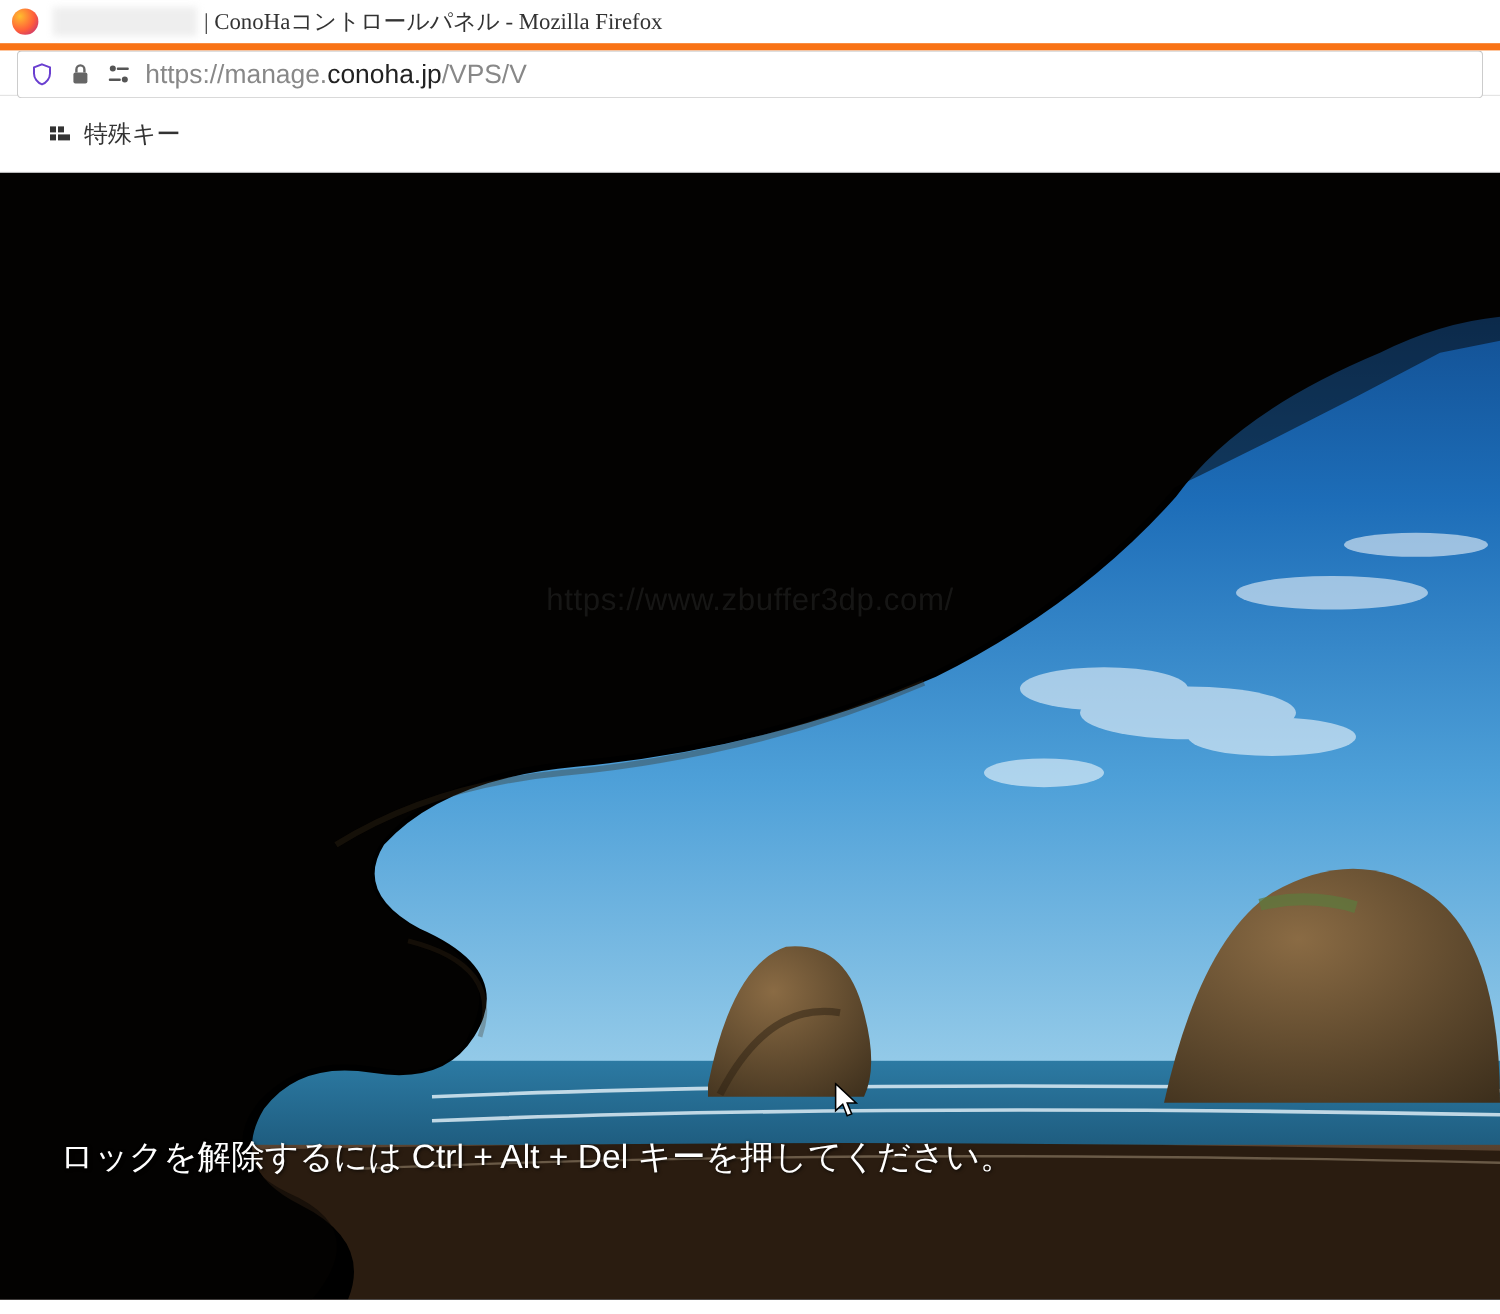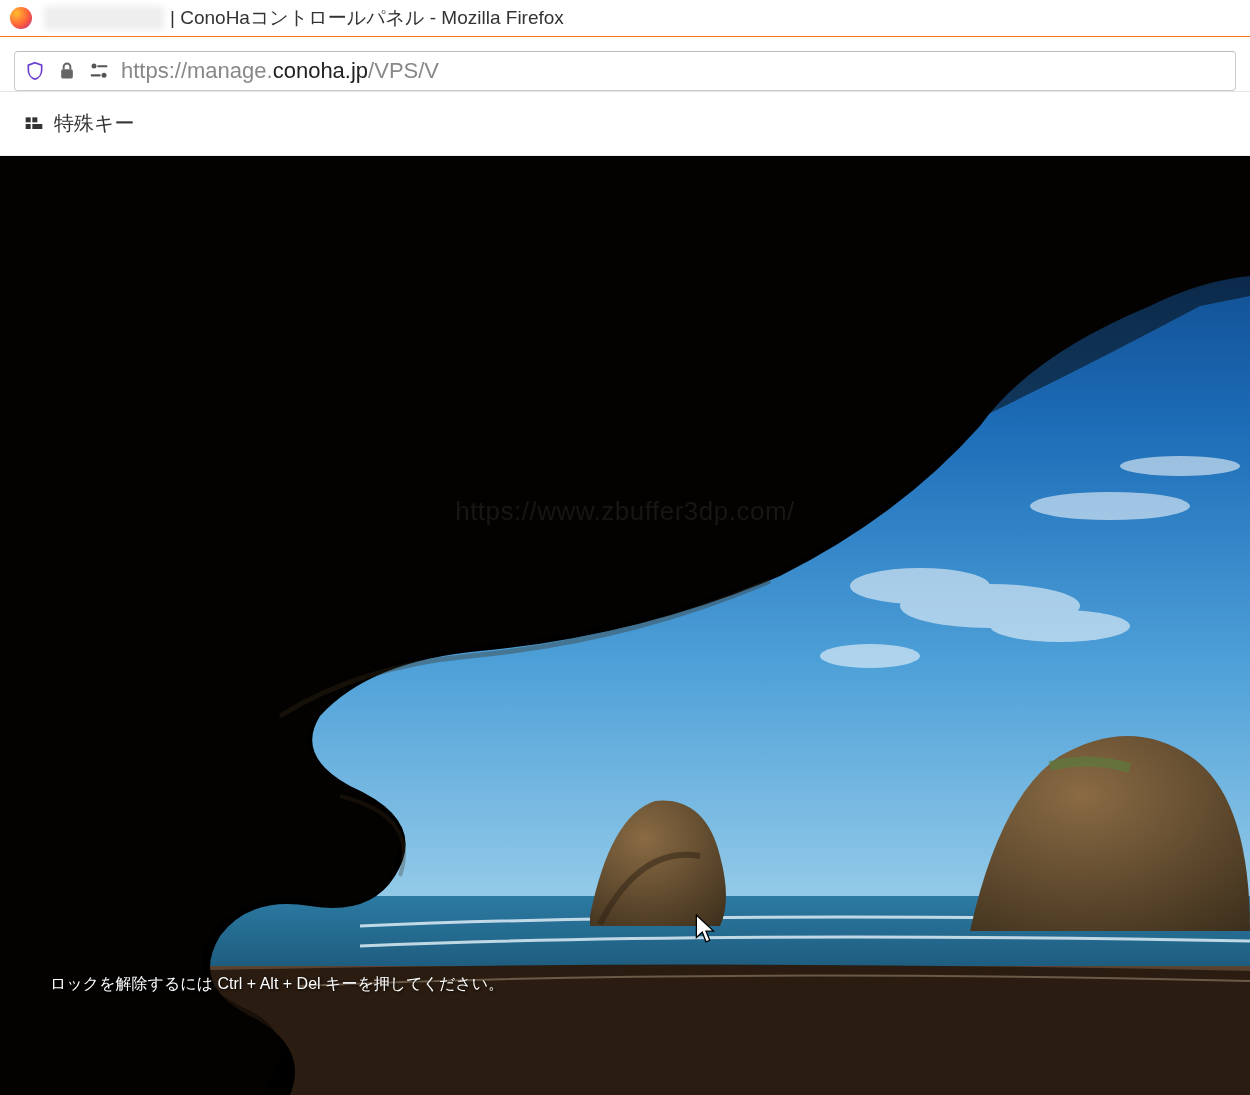--- a/index.html
+++ b/index.html
@@ -26,35 +26,36 @@
     .firefox-logo {
       width: 22px;
       height: 22px;
       margin-right: 12px;
       border-radius: 50%;
       background: radial-gradient(circle at 30% 30%, #ffbd2e, #ff5e3a 55%, #b1248a 100%);
       position: relative;
     }
     .tab-title {
       color: #333;
+      font-family: Liberation Serif, serif;
     }
     .blurred-spot1 {
       display: inline-block;
       width: 120px;
       height: 24px;
       background: #eee;
       filter: blur(3px);
       margin-right: 6px;
     }
     .addrbar-wrap {
-      height: 56px;
-      display: flex;
-      align-items: flex-end;
+      height: 44px;
+      display: flex;
+      align-items: flex-start;
       padding: 0 14px;
-      border-top: 1px solid #f97316;
+      border-top: 6px solid #f97316;
       border-bottom: 1px solid #e4e4e4;
     }
     .addrbar {
       flex: 1;
       height: 40px;
       border: 1px solid #ccc;
       border-top-color: #bcbcbc;
       border-radius: 4px;
       display: flex;
       align-items: center;
@@ -78,21 +79,21 @@
       color: #888;
       white-space: nowrap;
     }
     .url .host {
       color: #222;
     }
     .toolbar {
       height: 64px;
       display: flex;
       align-items: center;
-      padding: 0 14px;
+      padding: 0 30px;
       gap: 14px;
       border-bottom: 1px solid #eee;
     }
     .toolbar-btn {
       display: flex;
       align-items: center;
       gap: 10px;
       font-size: 20px;
       color: #333;
       padding: 6px 10px;
@@ -121,21 +122,21 @@
       transform: translateX(-50%);
       font-size: 26px;
       color: rgba(60,60,60,0.35);
       letter-spacing: 0.5px;
       white-space: nowrap;
     }
     .lock-message {
       position: absolute;
       left: 50px;
       bottom: 100px;
-      font-size: 16px;
+      font-size: 28px;
       color: #fff;
       text-shadow: 1px 1px 3px rgba(0,0,0,0.8);
       white-space: nowrap;
     }
     .cursor {
       position: absolute;
       left: 695px;
       top: 758px;
       width: 22px;
       height: 30px;

